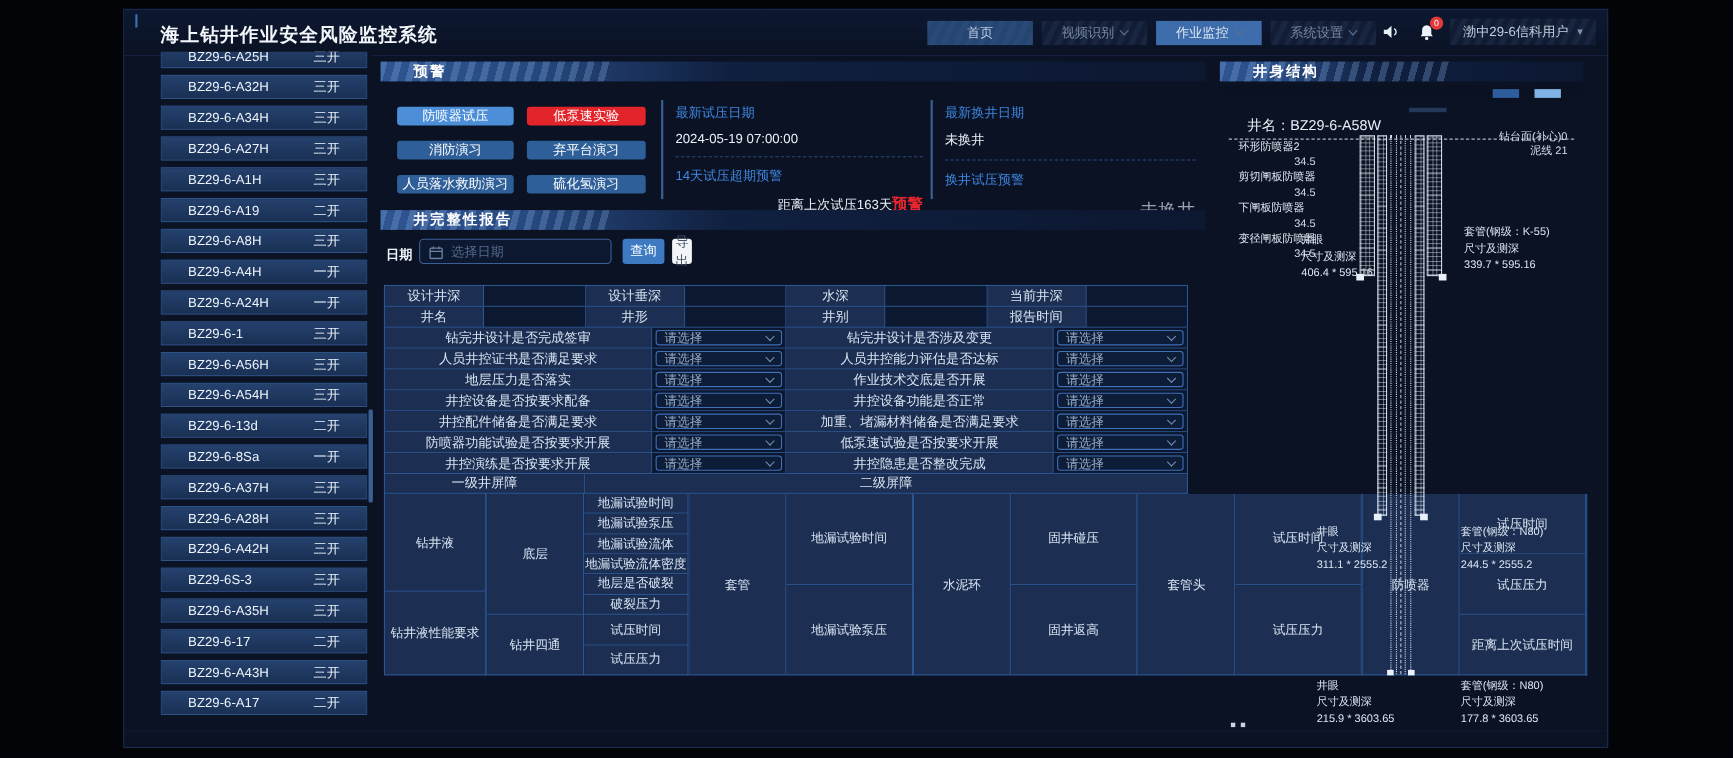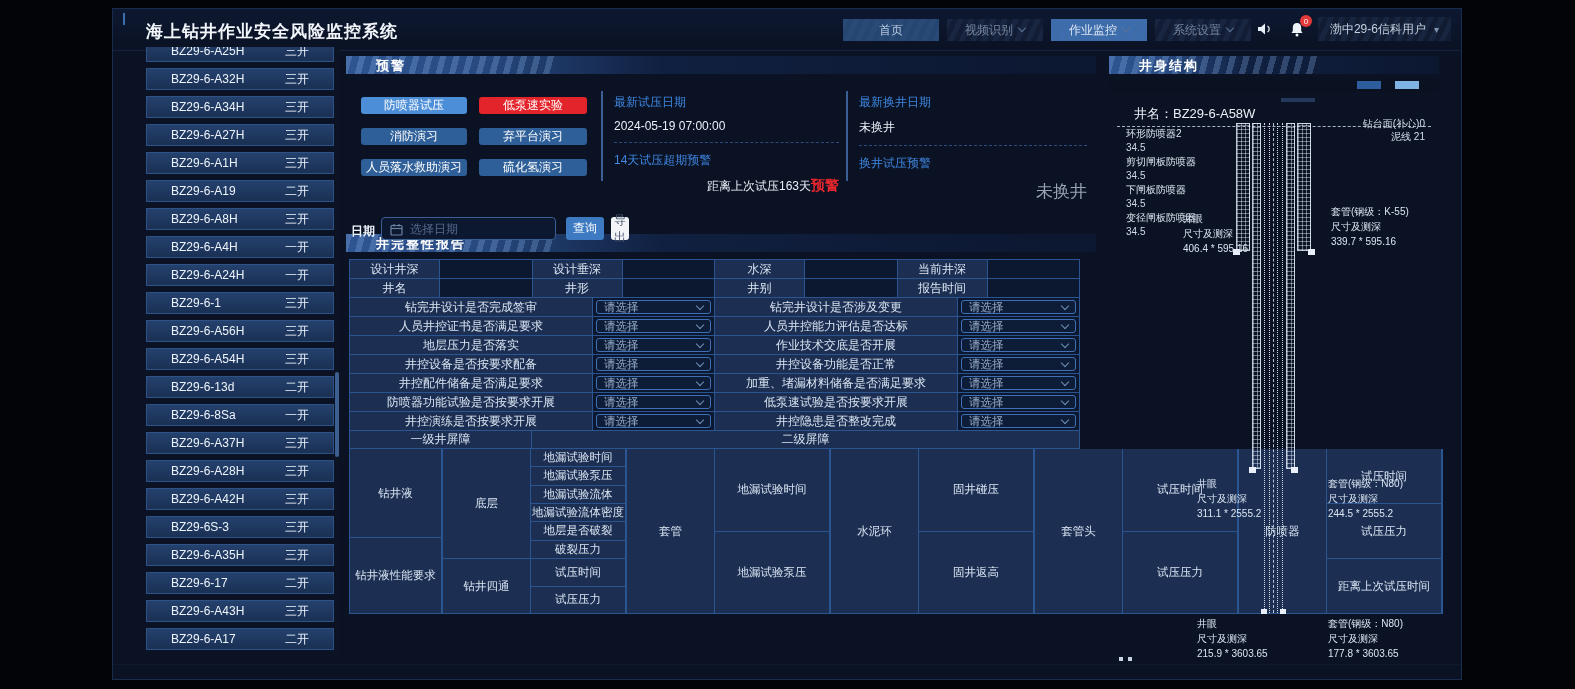--- a/index.html
+++ b/index.html
@@ -106,21 +106,21 @@
   .schematic { position:absolute; left:8px; top:65px; width:314px; height:535px; color:#dbe6f2; }
   .dash-h { position:absolute; left:0; right:0; top:5px; border-top:1px dashed rgba(225,235,248,.75); }
   .surf-label { position:absolute; right:6px; font-size:10px; color:#d5dfec; text-align:left; }
   .hatch { position:absolute; border:1px solid rgba(230,240,250,.8);
     background-image:repeating-linear-gradient(0deg, rgba(230,240,250,.45) 0 1px, transparent 1px 4px), repeating-linear-gradient(90deg, rgba(230,240,250,.45) 0 1px, transparent 1px 4px); }
   .dotted-wall { position:absolute; border-left:1px dotted rgba(230,240,250,.9); border-right:1px dotted rgba(230,240,250,.9); }
   .center-dash { position:absolute; border-left:1px dashed rgba(225,235,248,.8); }
   .shoe { position:absolute; width:7px; height:6px; background:#e8eff8; }
   .bop-list { position:absolute; left:9px; top:6px; font-size:10px; line-height:14px; }
   .bop-name { color:#dfe8f2; }
-  .bop-val { color:#cfd9e6; }
+  .bop-val { color:#cfd9e6;text-align:right; }
   .ann { position:absolute; font-size:10px; line-height:15px; color:#dbe6f2; }
   .dots { position:absolute; left:1006px; top:648px; display:flex; gap:5px; }
   .dots i { width:4px; height:4px; background:#c8d4e2; }
   .footer-line { position:absolute; left:0; right:0; bottom:14px; border-top:1px solid #0e1a30; }
 </style>
 </head>
 <body>
 
 <div class="frame">
 
@@ -336,21 +336,21 @@
       <div class="info-label">最新换井日期</div>
       <div class="info-value">未换井</div>
       <div class="info-dash"></div>
       <div class="info-label">换井试压预警</div>
       <div class="info-flex">
         <span></span>
         <span class="warn-gray">未换井</span>
       </div>
     </div>
 
-    <div class="section-bar" style="top:135px;margin-top:43px;">
+    <div class="section-bar" style="top:135px;">
       <span>井完整性报告</span>
     </div>
 
     <div class="date-label">日期</div>
     <div class="date-box">
       <svg width="13" height="13" viewBox="0 0 13 13">
           <rect x="1" y="2.5" width="11" height="9.5" rx="1" fill="none" stroke="#6c82a3" stroke-width="1.2"></rect>
           <line x1="1" y1="5.5" x2="12" y2="5.5" stroke="#6c82a3" stroke-width="1.2"></line>
           <line x1="4" y1="1" x2="4" y2="3.5" stroke="#6c82a3" stroke-width="1.2"></line>
           <line x1="9" y1="1" x2="9" y2="3.5" stroke="#6c82a3" stroke-width="1.2"></line>

